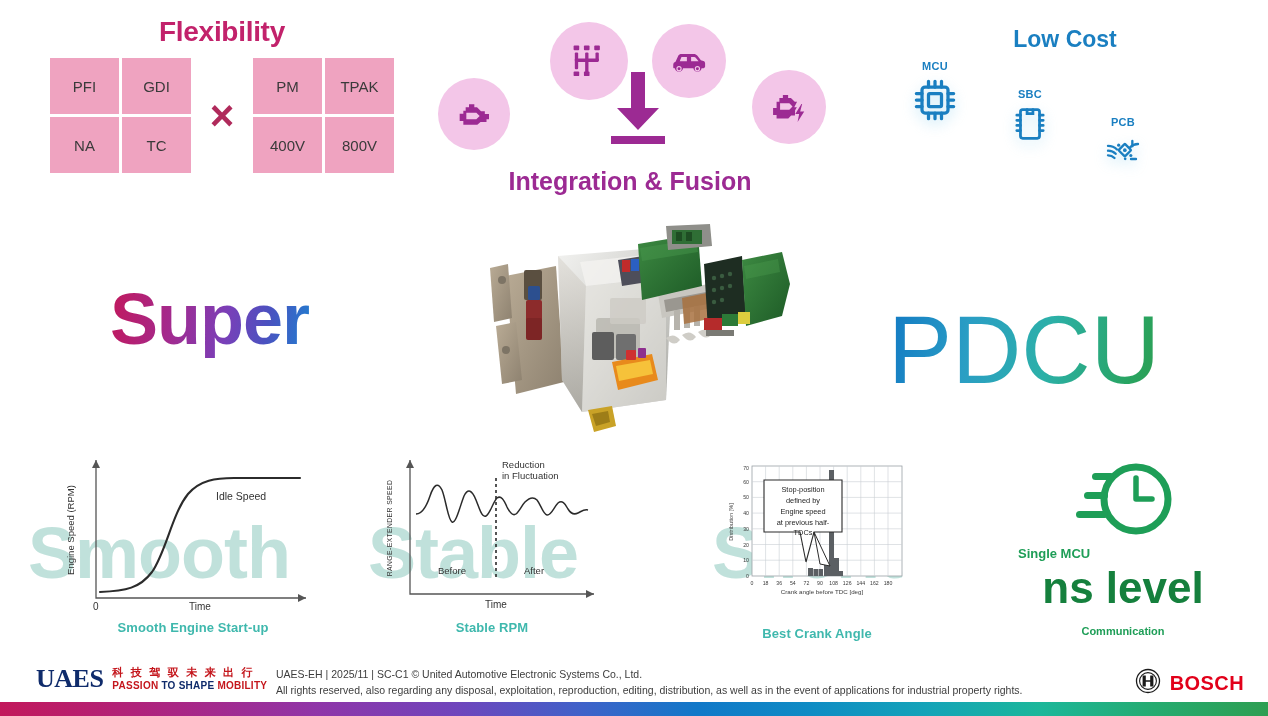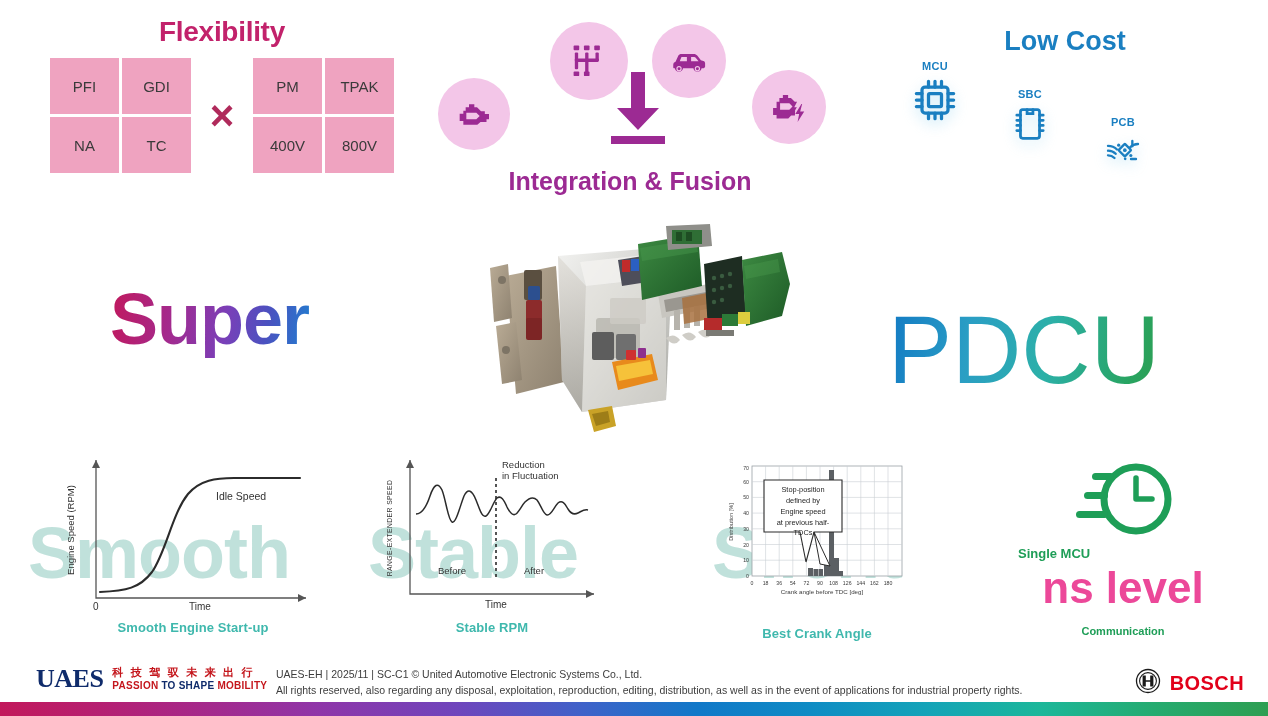--- a/index.html
+++ b/index.html
@@ -39,21 +39,21 @@
   .fusion-arrow { position: absolute; left: 175px; top: 62px; width: 66px; }
   .fusion-label {
     position: absolute; left: 0; top: 157px; width: 400px; text-align: center;
     font-size: 25px; font-weight: bold; color: #9c2a93;
   }
 
   
   .lowcost-block { position: absolute; left: 870px; top: 12px; width: 390px; height: 210px; }
   .lowcost-title {
     position: absolute; left: 0; top: 14px; width: 390px; text-align: center;
-    font-size: 27px; font-weight: bold; color: #1a7fc1;
+    font-size: 23px; font-weight: bold; color: #1a7fc1;
   }
   .chip-item { position: absolute; text-align: center; }
   .chip-label { font-size: 11px; font-weight: bold; color: #1a7fc1; margin-bottom: 2px; letter-spacing: .3px; }
   .chip-glow { filter: drop-shadow(0 5px 7px rgba(120,200,235,.40)); }
 
   
   .hero-super {
     position: absolute; left: 110px; top: 282px;
     font-size: 72px; font-weight: bold; letter-spacing: -1px;
     background: linear-gradient(100deg,#c2185b 0%,#a32a8e 32%,#7a3fb8 58%,#4a52c0 78%,#1f7fd0 100%);
@@ -83,21 +83,21 @@
   .panel-cap {
     text-align: center; font-size: 13px; font-weight: bold; color: #3fb8ad;
     margin-top: 4px; letter-spacing: .1px;
   }
   .p1 { left: 48px;  width: 290px; }
   .p2 { left: 372px; width: 240px; }
   .p3 { left: 722px; width: 190px; }
   .p4 { left: 1018px; width: 210px; top: 458px; }
 
   .mcu-cap { text-align:left; font-size: 13px; font-weight: bold; color: #1e9e57; margin-top: 2px; }
-  .nslevel { text-align:center; font-size: 44px; font-weight: bold; color: #ec4899; line-height: 1.05; margin-top: 4px; }
+  .nslevel { text-align:center; font-size: 44px; font-weight: bold; color: #15803d; line-height: 1.05; margin-top: 4px; }
   .comm-cap { text-align:center; font-size: 11px; font-weight: bold; color: #1e9e57; margin-top: 14px; }
 
   
   .footer { position: absolute; left: 0; top: 656px; width: 1268px; height: 60px; }
   .uaes-logo { position: absolute; left: 36px; top: 8px; display: flex; align-items: center; gap: 9px; }
   .uaes-word { font-size: 26px; font-weight: bold; color: #0f2b6b; letter-spacing: -.5px; font-family: Liberation Serif, serif; }
   .uaes-cn { font-size: 11px; color: #c4161c; letter-spacing: 2.2px; font-weight: bold; line-height: 1.25; }
   .uaes-en { font-size: 10px; font-weight: bold; letter-spacing: .25px; line-height: 1.3; }
   .uaes-en .a { color: #c4161c; }
   .uaes-en .b { color: #0f2b6b; }

